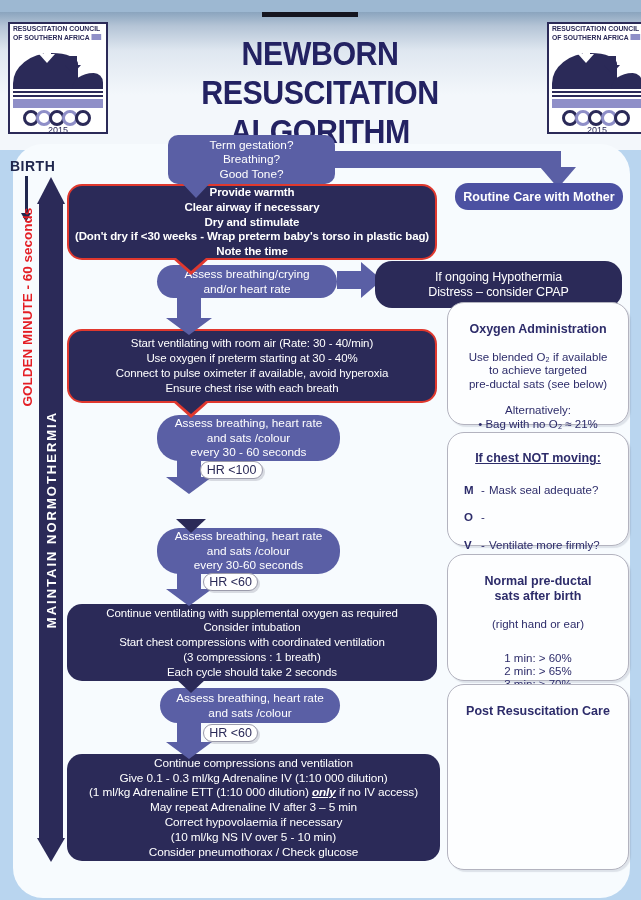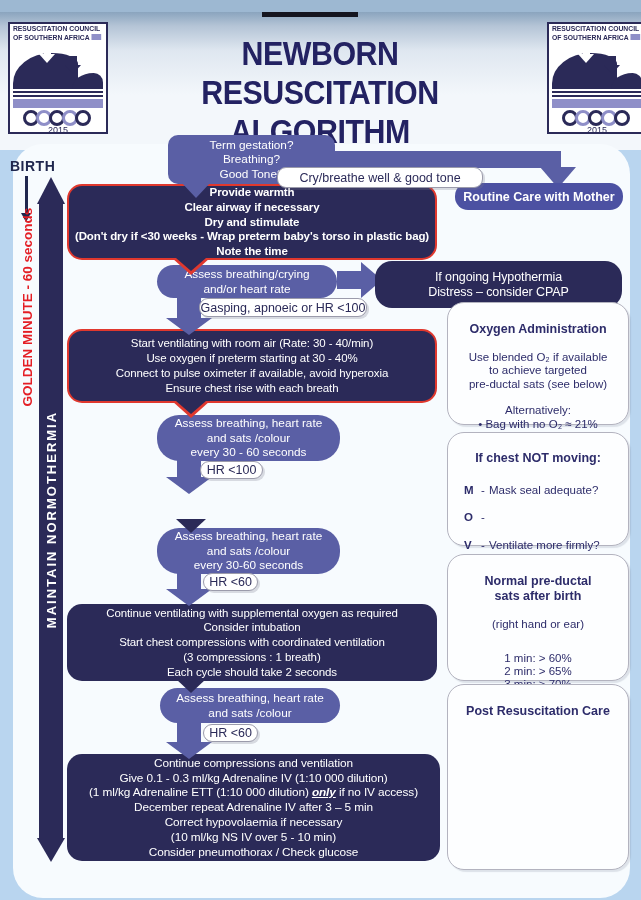--- a/index.html
+++ b/index.html
@@ -158,38 +158,36 @@
   <div class="rot normo">MAINTAIN NORMOTHERMIA</div>
 
   <div class="hshaft" style="left:332px;top:139px;width:229px;height:17px;"></div>
   <div class="tri-down" style="left:540px;top:155px;"></div>
 
   <div class="pill" style="left:168px;top:123px;width:167px;height:49px;border-radius:10px;">Term gestation?
 Breathing?
 Good Tone?</div>
   <div class="tail purple" style="left:181px;top:170px;"></div>
 
-  <div class="wlabel" style="left:277px;top:155px;width:206px;height:21px;">Cry/breathe well &amp; good tone</div>
   <div class="routine" style="left:455px;top:171px;width:168px;height:27px;">Routine Care with Mother</div>
 
   <div class="navy-box red-edge" style="left:67px;top:172px;width:370px;height:76px;font-weight:bold;">Provide warmth
 Clear airway if necessary
 Dry and stimulate
 (Don't dry if &lt;30 weeks - Wrap preterm baby's torso in plastic bag)
 Note the time</div>
   <div class="tail redout" style="left:172px;top:246px;"></div>
   <div class="tail navyin" style="left:176px;top:246px;"></div>
 
   <div class="pill" style="left:157px;top:253px;width:180px;height:33px;">Assess breathing/crying
 and/or heart rate</div>
   <div class="hshaft" style="left:337px;top:259px;width:26px;height:18px;"></div>
   <div class="tri-right" style="left:361px;top:250px;"></div>
   <div class="navy-box" style="left:375px;top:249px;width:247px;height:47px;border-radius:17px;font-size:12.5px;">If ongoing Hypothermia
 Distress – consider CPAP</div>
-  <div class="wlabel" style="left:199px;top:286px;width:168px;height:19px;">Gasping, apnoeic or HR &lt;100</div>
 
   <div class="vshaft" style="left:177px;top:284px;height:24px;"></div>
   <div class="vhead" style="left:166px;top:306px;"></div>
 
   <div class="navy-box red-edge" style="left:67px;top:317px;width:370px;height:74px;">Start ventilating with room air (Rate: 30 - 40/min)
 Use oxygen if preterm starting at 30 - 40%
 Connect to pulse oximeter if available, avoid hyperoxia
 Ensure chest rise with each breath</div>
   <div class="tail redout" style="left:172px;top:389px;"></div>
   <div class="tail navyin" style="left:176px;top:389px;"></div>
@@ -220,40 +218,40 @@
   <div class="pill" style="left:160px;top:676px;width:180px;height:35px;">Assess breathing, heart rate
 and sats /colour</div>
   <div class="wlabel" style="left:203px;top:712px;width:55px;height:18px;">HR &lt;60</div>
   <div class="vshaft" style="left:177px;top:710px;height:22px;"></div>
   <div class="vhead" style="left:166px;top:730px;"></div>
 
   <div class="navy-box" style="left:67px;top:742px;width:373px;height:107px;font-size:11.8px;">
     <div><span>Continue compressions and ventilation
 Give 0.1 - 0.3 ml/kg Adrenaline IV (1:10 000 dilution)
 (1 ml/kg Adrenaline ETT (1:10 000 dilution) </span><span style="font-weight:bold;font-style:italic;text-decoration:underline;">only</span><span> if no IV access)
-December repeat Adrenaline IV after 3 – 5 min
+May repeat Adrenaline IV after 3 – 5 min
 Correct hypovolaemia if necessary
 (10 ml/kg NS IV over 5 - 10 min)
 Consider pneumothorax / Check glucose</span></div>
   </div>
 
   <div class="panel" style="top:290px;height:123px;">
     <div class="ptitle">Oxygen Administration</div>
     <div>Use blended O₂ if available
 to achieve targeted
 pre-ductal sats (see below)
 
 Alternatively:
 • Bag with no O₂ ≈ 21%
 • Bag with O₂ ≈ 40%
 • Bag with O₂ + Reservoir ≈ 100%</div>
   </div>
 
   <div class="panel" style="top:420px;height:114px;padding-top:5px;">
-    <div class="ptitle" style="margin-bottom:3px;">If chest NOT moving:</div>
+    <div class="ptitle" style="margin-bottom:3px;text-decoration:underline;">If chest NOT moving:</div>
     <div class="mov-row"><span class="mov-k">M</span><span class="mov-dash">-</span><span class="mov-t">Mask seal adequate?</span></div>
     <div class="mov-row"><span class="mov-k">O</span><span class="mov-dash">-</span></div>
     <div class="mov-row"><span class="mov-k">V</span><span class="mov-dash">-</span><span class="mov-t">Ventilate more firmly?</span></div>
     <div class="mov-row"><span class="mov-k">I</span><span class="mov-dash">-</span><span class="mov-t">Intubate if needed?</span></div>
     <div class="mov-row"><span class="mov-k">N</span><span class="mov-dash">-</span><span class="mov-t">Nasal choanal atresia?</span></div>
     <div class="mov-row"><span class="mov-k">G</span><span class="mov-dash">-</span><span class="mov-t">Gastric distension?</span></div>
   </div>
 
   <div class="panel" style="top:542px;height:127px;">
     <div class="ptitle">Normal pre-ductal

